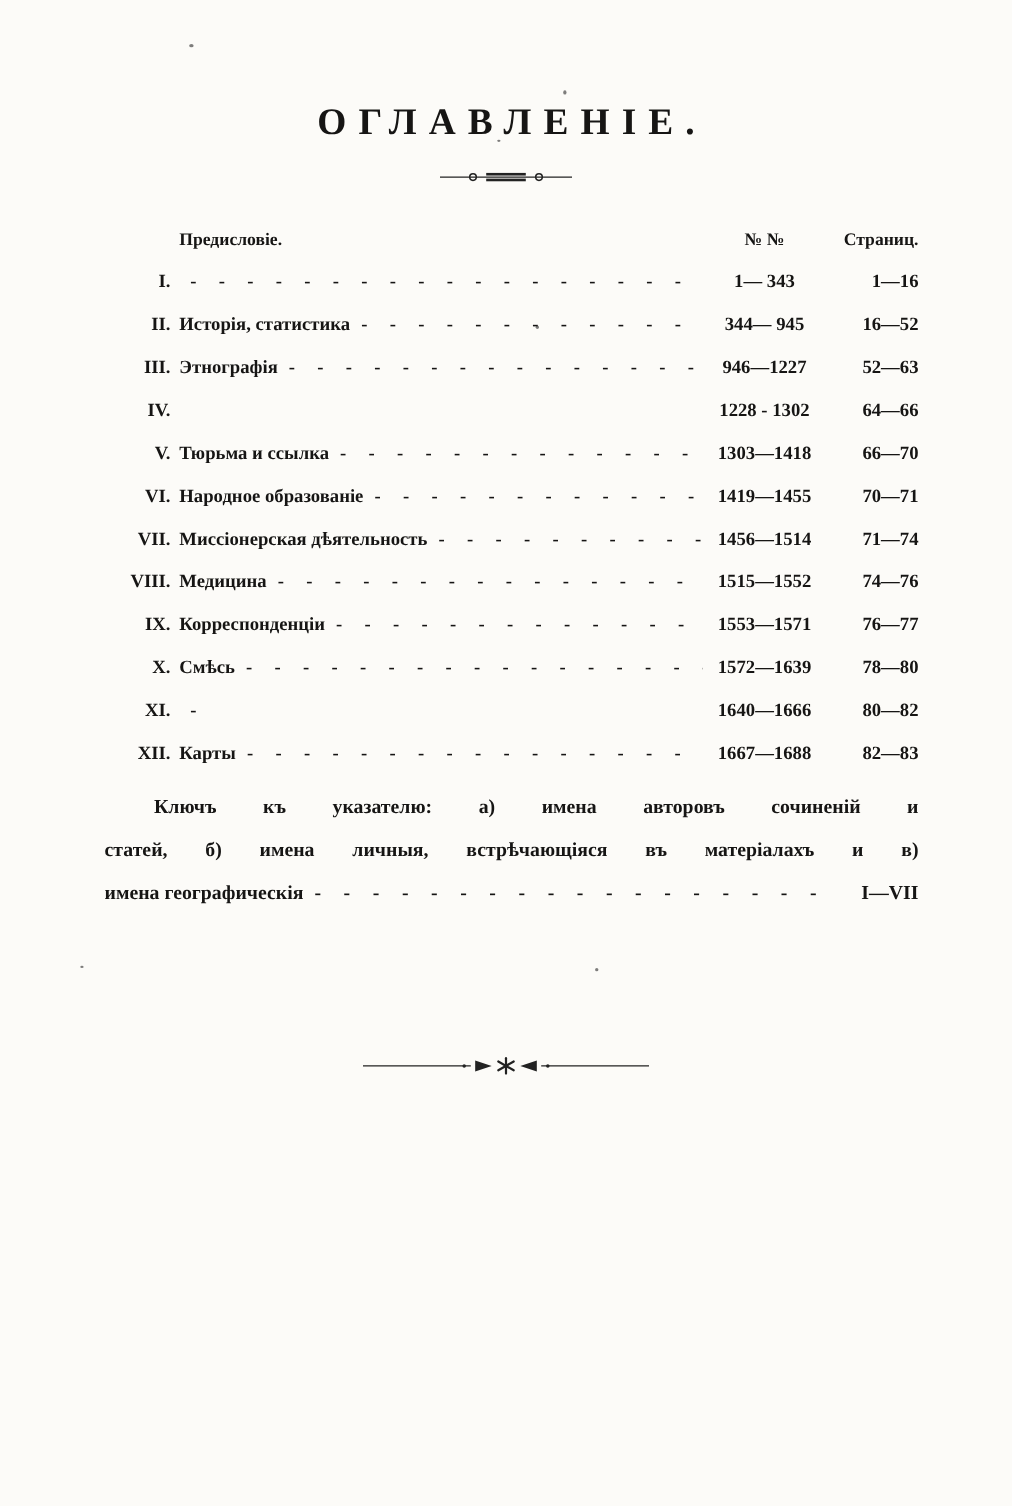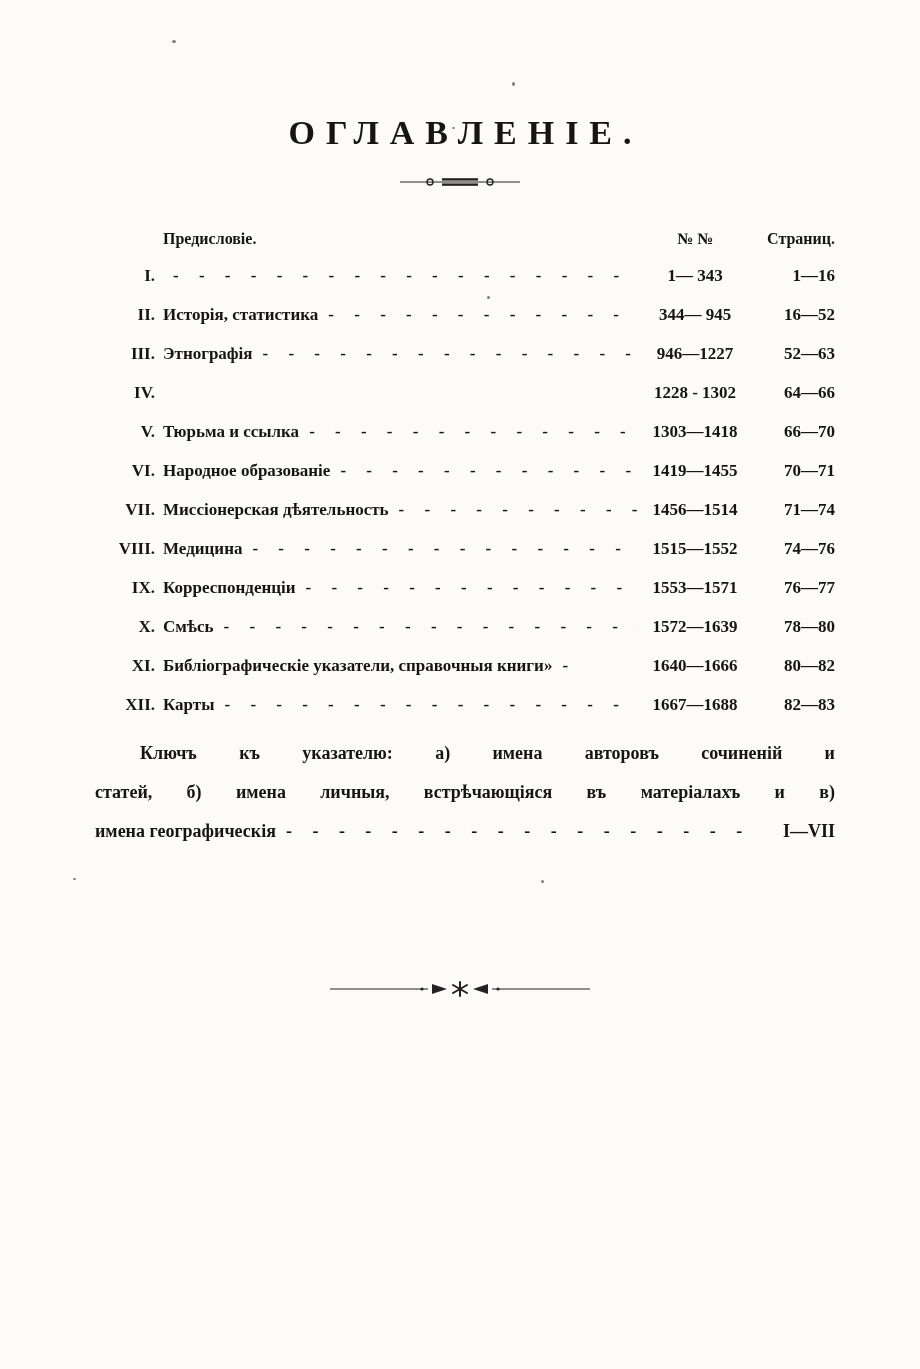--- a/index.html
+++ b/index.html
@@ -6,26 +6,27 @@
   .page{
     position:relative;
     width:920px;height:1369px;
     margin:0 auto;
     background:#fcfbf8;
     font-family:"Liberation Serif","DejaVu Serif",serif;
     color:#161514;
     overflow:hidden;
   }
   .title{
-    padding-top:114px;
+    padding-top:64px;
     text-align:center;
     font-size:34px;
     font-weight:700;
     letter-spacing:11px;
     padding-left:11px; 
+    margin-top:29px;
   }
   .ornament-top{
     margin-top:22px;
     text-align:center;
   }
   .toc{
     width:740px;
     margin:36px 0 0 95px;
     font-size:17px;
     font-weight:700;
@@ -211,21 +212,20 @@
     <div class="toc-row">
       <span class="col-num">X.</span>
       <span class="row-title">Смѣсь</span>
       <span class="leader">- - - - - - - - - - - - - - - - - - - - - - - -</span>
       <span class="col-range">1572—1639</span>
       <span class="col-pages">78—80</span>
     </div>
 
     <div class="toc-row">
       <span class="col-num">XI.</span>
-      <span class="row-title">Библіографическіе указатели, справочныя книги»</span>
       <span class="leader">-</span>
       <span class="col-range">1640—1666</span>
       <span class="col-pages">80—82</span>
     </div>
 
     <div class="toc-row">
       <span class="col-num">XII.</span>
       <span class="row-title">Карты</span>
       <span class="leader">- - - - - - - - - - - - - - - - - - - - - - - -</span>
       <span class="col-range">1667—1688</span>

